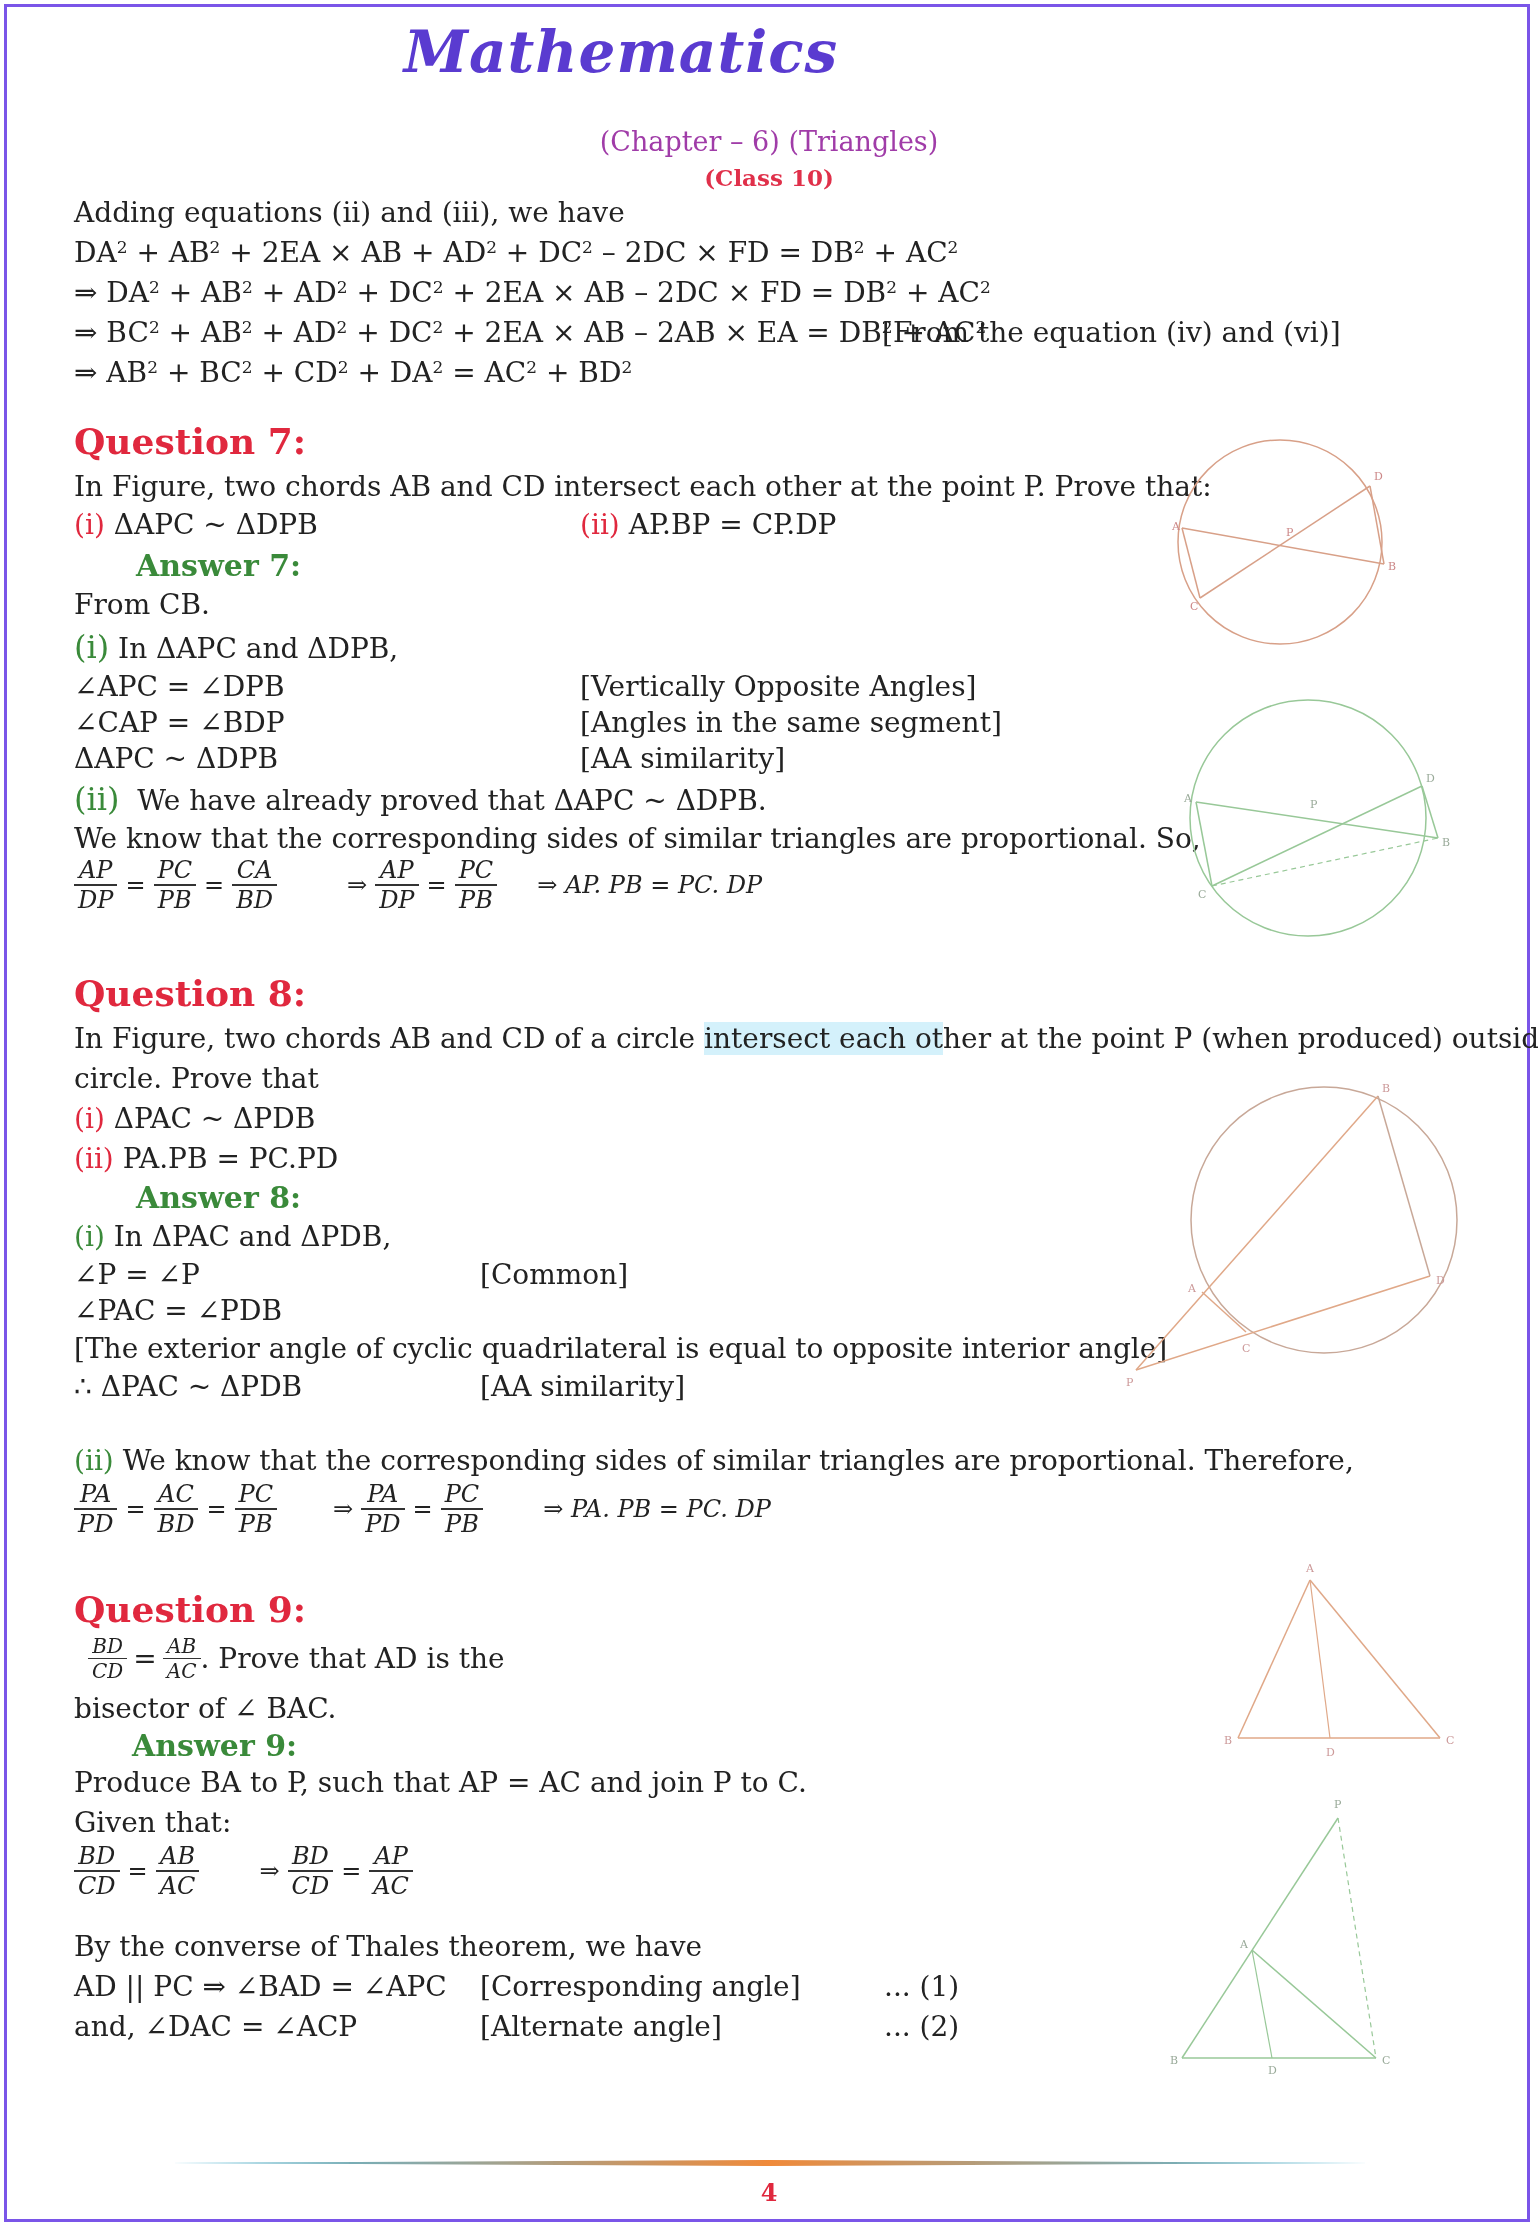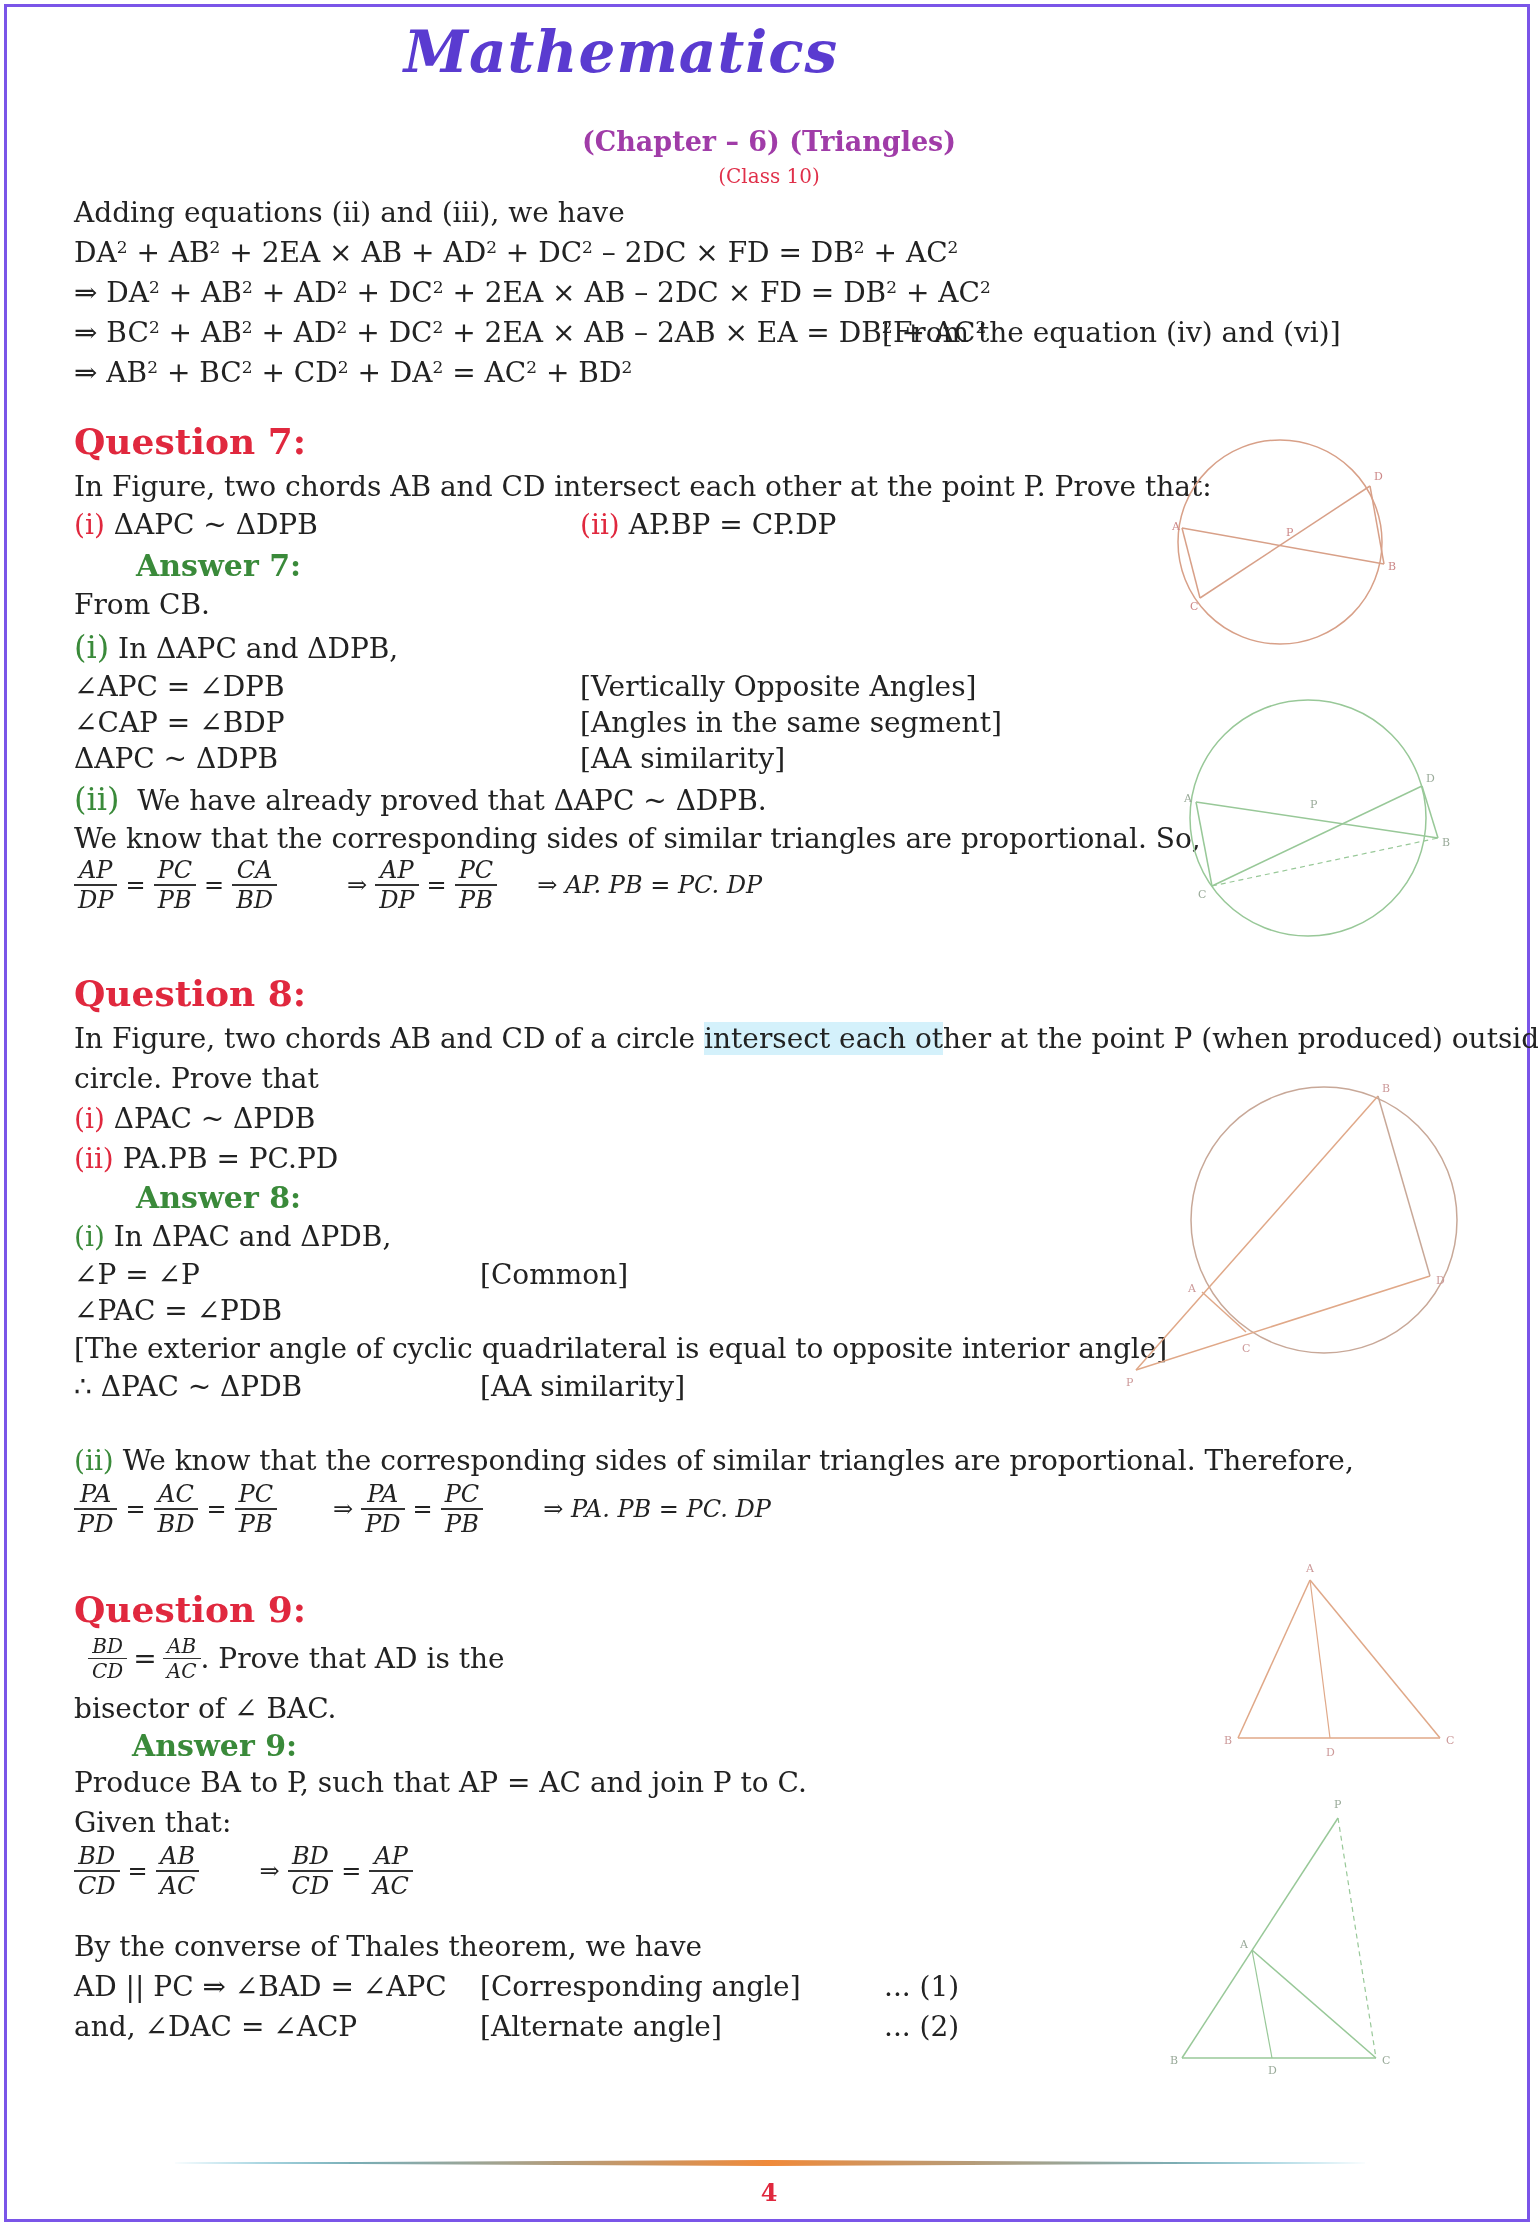--- a/index.html
+++ b/index.html
@@ -4,24 +4,24 @@
 <style>
   html, body { margin:0; padding:0; background:#fff; }
   body { width:1538px; height:2226px; position:relative; overflow:hidden;
          font-family:"DejaVu Serif", serif; color:#222; }
   .frame { position:absolute; left:4px; top:4px; width:1526px; height:2218px;
            border:3px solid #7a55e8; box-sizing:border-box; }
   .abs { position:absolute; white-space:nowrap; }
   .title { left:0; width:1242px; top:18px; text-align:center;
            font-family:"DejaVu Serif", serif; font-style:italic; font-weight:bold;
            font-size:58px; color:#5a3bd0; letter-spacing:1px; }
-  .chapter { left:0; width:1538px; top:126px; text-align:center; font-weight:bold;
+  .chapter { left:0; width:1538px; top:126px; text-align:center; font-weight:normal;
              font-size:27px; color:#a03ca8; }
-  .classlbl { left:0; width:1538px; top:164px; text-align:center; font-weight:normal;
-              font-size:20px; color:#e0304a; }
+  .classlbl { left:0; width:1538px; top:164px; text-align:center; font-weight:bold;
+              font-size:23px; color:#e0304a; }
   .t { font-size:28px; color:#222; }
   .q { font-size:36px; font-weight:bold; color:#e0283e; }
   .ans { font-size:30px; font-weight:bold; color:#3a8a3a;margin-left:32px; }
   .red { color:#e0283e; }
   .grn { color:#3a8a3a; }
   .rl { font-size:32px; }
   sup { font-size:17px; vertical-align:9px; line-height:0; }
   .hl { background:#d4f1fb; }
   .frac { display:inline-block; vertical-align:middle; text-align:center;
           font-style:italic; font-family:"DejaVu Serif", serif; }

